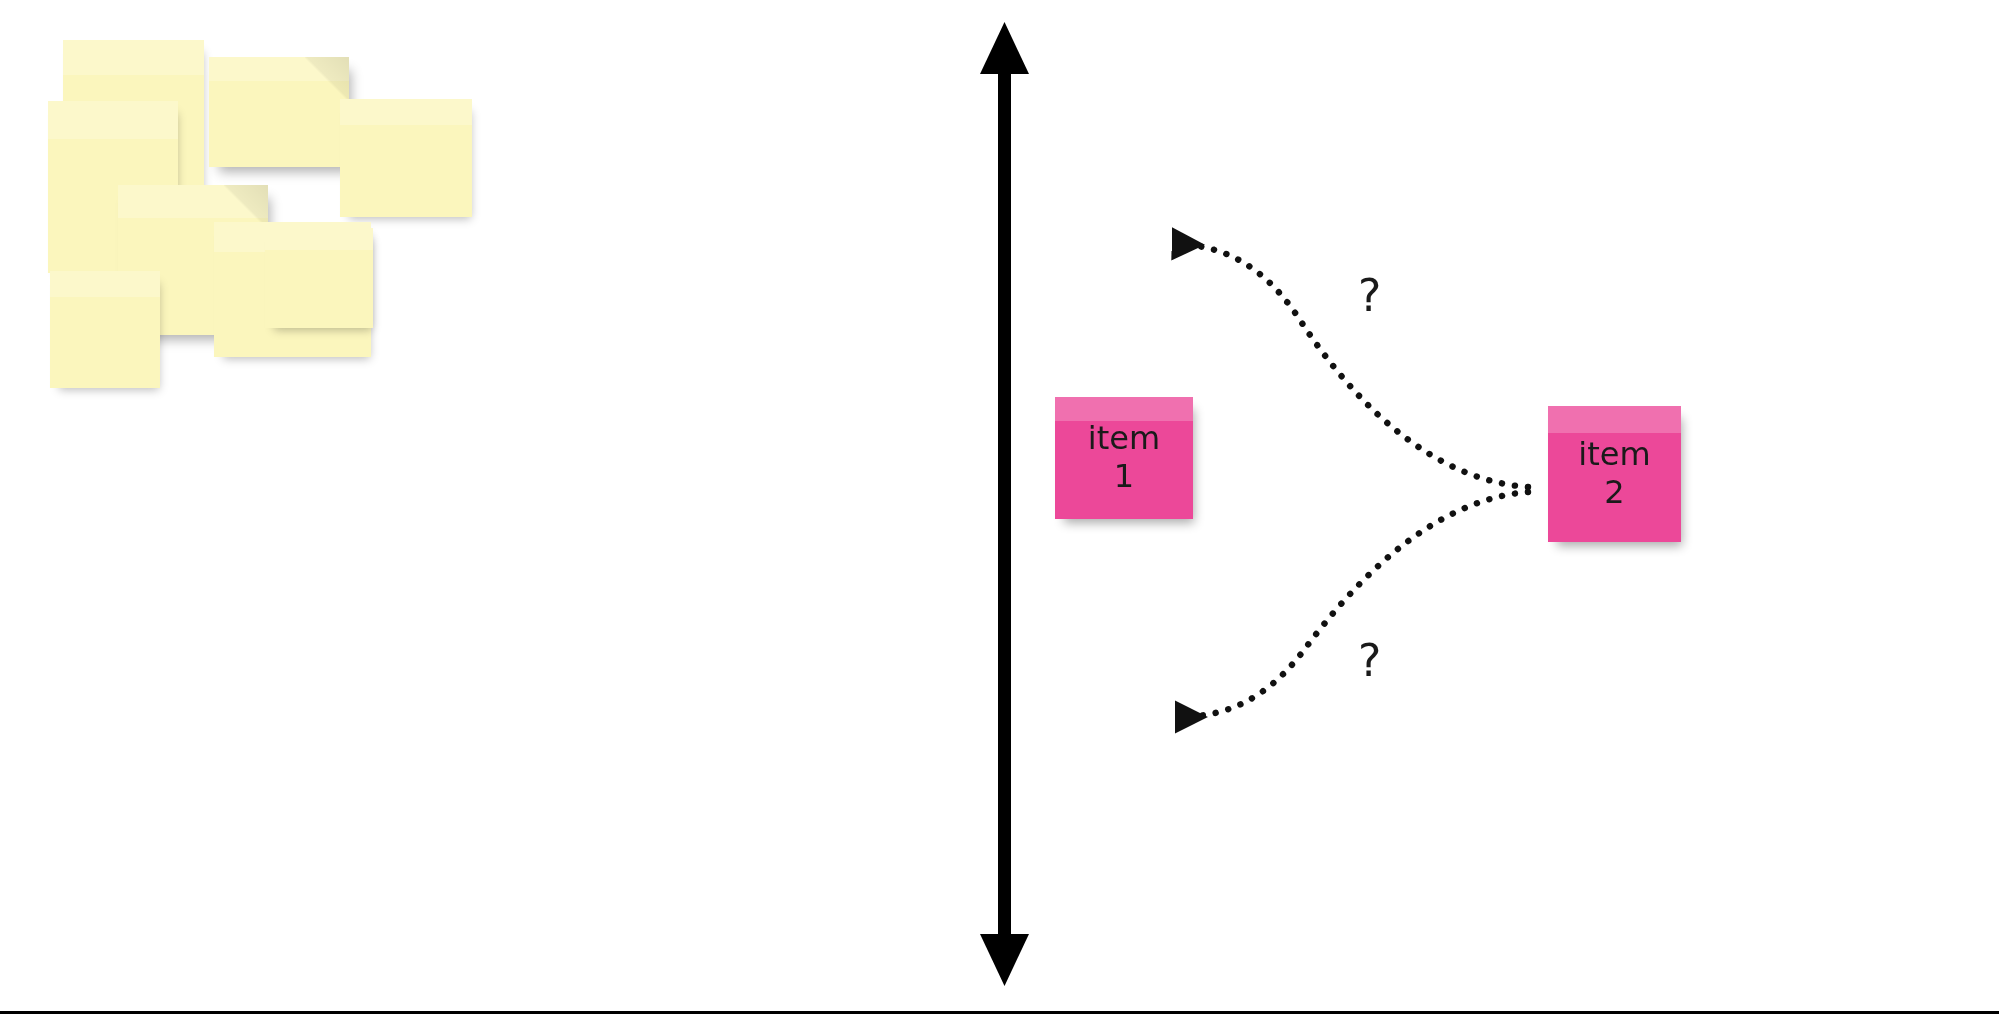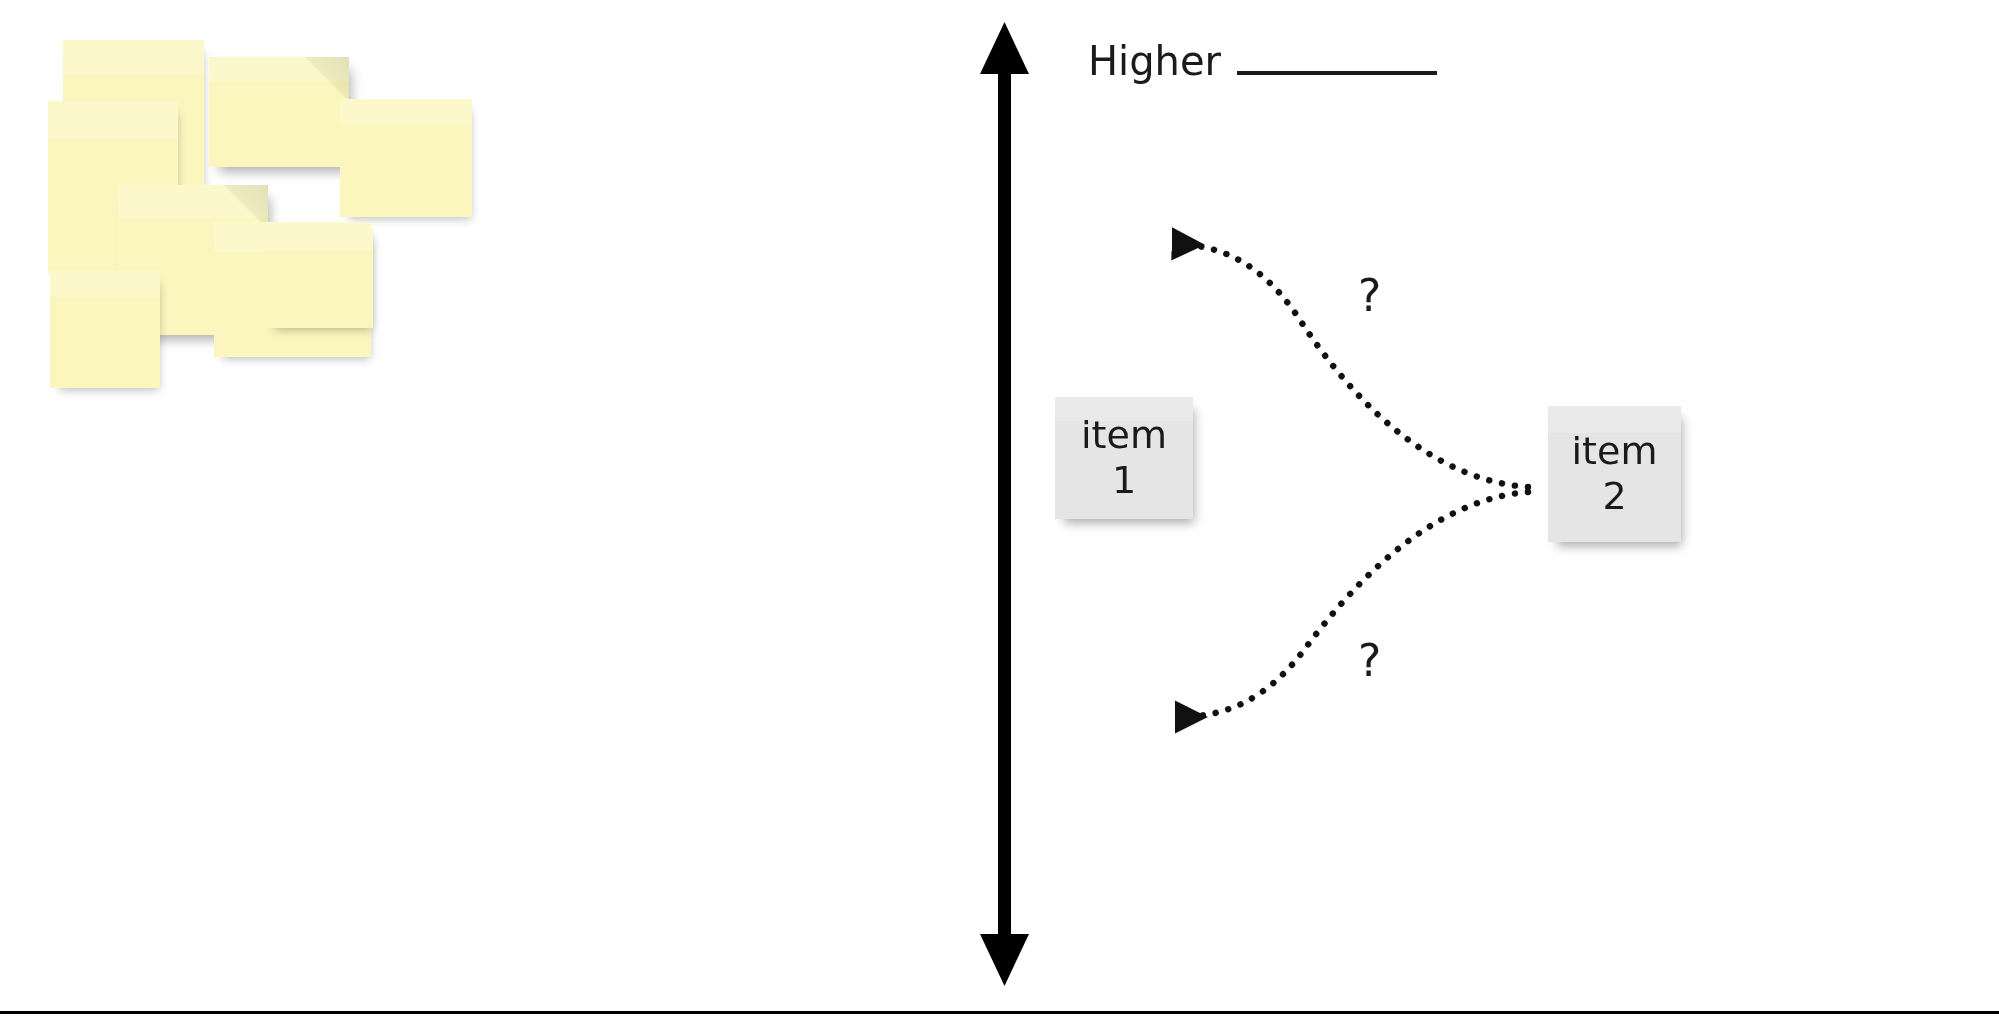--- a/index.html
+++ b/index.html
@@ -43,28 +43,28 @@
     top: 0; right: 0;
     width: 44px; height: 44px;
     background: linear-gradient(225deg, rgba(0,0,0,0.10) 0%, rgba(0,0,0,0.055) 48%, rgba(0,0,0,0) 52%);
     pointer-events: none;
   }
   .note.flat { box-shadow: 4px 7px 9px -5px rgba(0,0,0,0.26); }
 
   
   .item-note {
     position: absolute;
-    background: #e5e5e5;
+    background: #ec4899;
     box-shadow: 5px 8px 10px -4px rgba(0,0,0,0.33);
     display: flex;
     flex-direction: column;
     align-items: center;
     justify-content: center;
     line-height: 1.18;
-    font-size: 38px;
+    font-size: 32px;
     color: #1a1a1a;
     box-sizing: border-box;
     padding-top: 0;
   }
   .item-note::before {
     content: "";
     position: absolute;
     left: 0; right: 0; top: 0;
     height: 20%;
     background: rgba(255,255,255,0.22);
@@ -146,24 +146,20 @@
 
   <svg class="axis-svg" viewBox="0 0 90 980" aria-hidden="true">
 
     <rect x="38" y="48" width="13" height="884" fill="#000000"></rect>
 
     <polygon points="44.5,8 69,60 20,60" fill="#000000"></polygon>
 
     <polygon points="44.5,972 69,920 20,920" fill="#000000"></polygon>
   </svg>
 
-  <div class="scale-label" id="higher-label">
-    <span>Higher</span>
-    <span class="blank"></span>
-  </div>
 
 
   <svg class="arrows-svg" viewBox="0 0 1999 1019" aria-hidden="true">
     <defs>
       <marker id="arrowL" viewBox="0 0 10 10" refX="9" refY="5" markerWidth="5.2" markerHeight="5.2" orient="auto-start-reverse">
         <path d="M 0 5 L 10 0 L 10 10 z" fill="#111111"></path>
       </marker>
     </defs>
 
     <path d="M 1528 487 C 1430 480 1352 400 1300 320 C 1262 262 1220 245 1175 244" fill="none" stroke="#111111" stroke-width="6.4" stroke-linecap="round" stroke-dasharray="0.1 13" marker-end="url(#arrowL)"></path>

